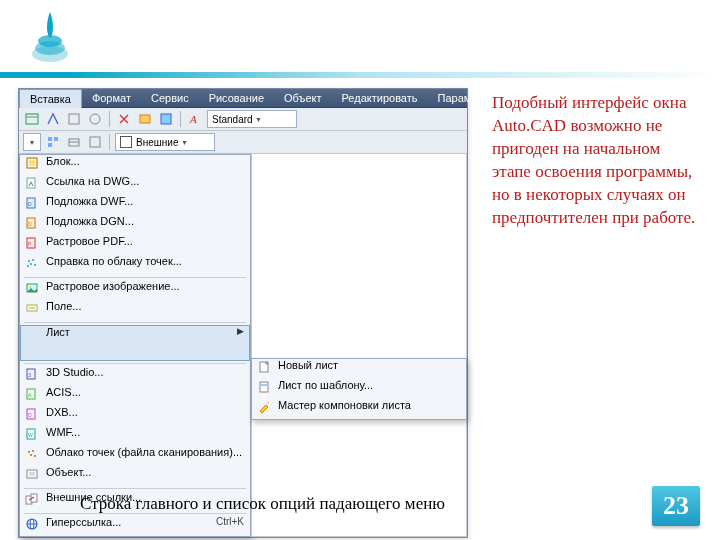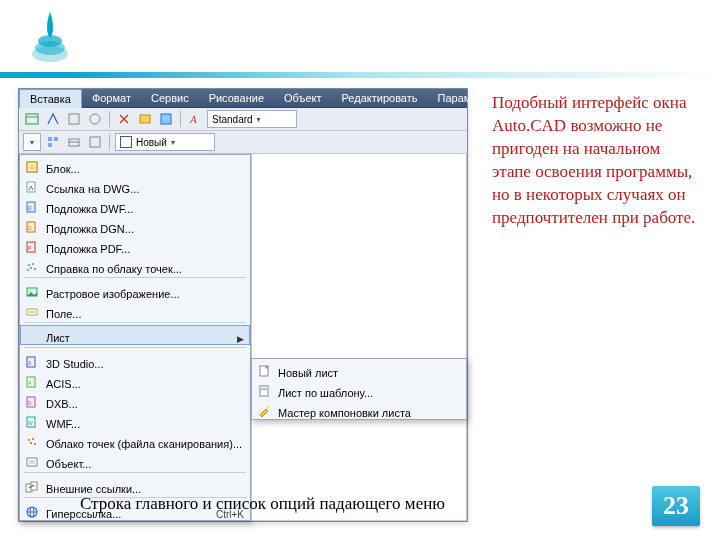--- a/index.html
+++ b/index.html
@@ -22,27 +22,27 @@
   .tb-btn { width: 18px; height: 18px; display: flex; align-items: center; justify-content: center; border: 1px solid transparent; border-radius: 2px; }
   .tb-btn svg { width: 14px; height: 14px; }
   .tb-sep { width: 1px; height: 16px; background: #aeb8c8; margin: 0 2px; }
   .tb-combo { display: flex; align-items: center; height: 18px; border: 1px solid #9cb0cc; background: #fff; padding: 4px 4px; font-size: 10px; gap: 4px; }
   .tb-combo .dd { font-size: 8px; color: #555; }
   .swatch { width: 12px; height: 12px; border: 1px solid #555; background: #fff; }
   
   .workarea { position: relative; display: flex; }
   
   .dropdown { width: 232px; background: #f2f5fa; border: 1px solid #97a8c2; box-shadow: 2px 3px 6px rgba(0,0,0,.25); }
-  .dd-row { display: flex; align-items: flex-end; height: 20px; padding: 0 6px 0 4px; gap: 6px; cursor: default; }
+  .dd-row { display: flex; align-items: flex-start; height: 20px; padding: 0 6px 0 4px; gap: 6px; cursor: default; }
   .dd-row .ic { width: 16px; height: 16px; display: flex; align-items: center; justify-content: center; flex-shrink: 0; }
   .dd-row .ic svg { width: 14px; height: 14px; }
   .dd-row .lbl { flex: 1; white-space: nowrap; overflow: hidden; }
   .dd-row .sc { color: #444; font-size: 10px; margin-left: auto; }
   .dd-row .arw { font-size: 9px; color: #333; }
-  .dd-row.hl { background: #d9e6f5; border: 1px solid #7da2ce; height: 20px; padding: 0 5px 0 3px; }
+  .dd-row.hl { background: #d9e6f5; border: 1px solid #7da2ce; height: 36px; padding: 0 5px 0 3px; }
   .dd-sep { height: 1px; background: #c6cedb; margin: 2px 4px; }
   
   .submenu { position: absolute; left: 232px; top: 204px; width: 216px; background: #f2f5fa; border: 1px solid #97a8c2; box-shadow: 2px 3px 6px rgba(0,0,0,.25); z-index: 5; }
   
   .canvas { flex: 1; background: #fff; border: 1px solid #c0c8d4; border-top: none; min-height: 300px; }
   
   .side-text { position: absolute; left: 492px; top: 92px; width: 210px; font-family: Georgia, 'Times New Roman', serif; font-size: 17px; line-height: 1.35; color: #b91c1c; }
   
   .caption { position: absolute; left: 80px; bottom: 26px; font-family: Georgia, 'Times New Roman', serif; font-size: 17px; color: #000; }
   
@@ -141,21 +141,21 @@
           </svg>
         </div>
       <div class="tb-btn">
           <svg viewBox="0 0 14 14">
             <rect x="2" y="2" width="10" height="10" fill="none" stroke="#888"></rect>
           </svg>
         </div>
       <div class="tb-sep"></div>
       <div class="tb-combo" style="width:100px;">
         <span class="swatch"></span>
-        <span>Новый</span>
+        <span>Внешние</span>
         <span class="dd">▾</span>
       </div>
     </div>
     <div class="workarea">
       <div class="dropdown" id="dd">
           <div class="dd-row">
             <span class="ic">
               <svg viewBox="0 0 14 14">
                 <rect x="2" y="2" width="10" height="10" fill="none" stroke="#b80" stroke-width="1.2"></rect>
                 <rect x="4" y="4" width="6" height="6" fill="#fd7"></rect>
@@ -190,21 +190,21 @@
             </span>
             <span class="lbl">Подложка DGN...</span>
           </div>
           <div class="dd-row">
             <span class="ic">
               <svg viewBox="0 0 14 14">
                 <rect x="2" y="2" width="8" height="10" fill="#fee" stroke="#c33"></rect>
                 <text x="3" y="10" font-size="5" fill="#c33">P</text>
               </svg>
             </span>
-            <span class="lbl">Подложка PDF...</span>
+            <span class="lbl">Растровое PDF...</span>
           </div>
           <div class="dd-row">
             <span class="ic">
               <svg viewBox="0 0 14 14">
                 <circle cx="4" cy="5" r="1" fill="#39c"></circle>
                 <circle cx="8" cy="4" r="1" fill="#39c"></circle>
                 <circle cx="6" cy="8" r="1" fill="#39c"></circle>
                 <circle cx="10" cy="9" r="1" fill="#39c"></circle>
                 <circle cx="3" cy="10" r="1" fill="#39c"></circle>
               </svg>

